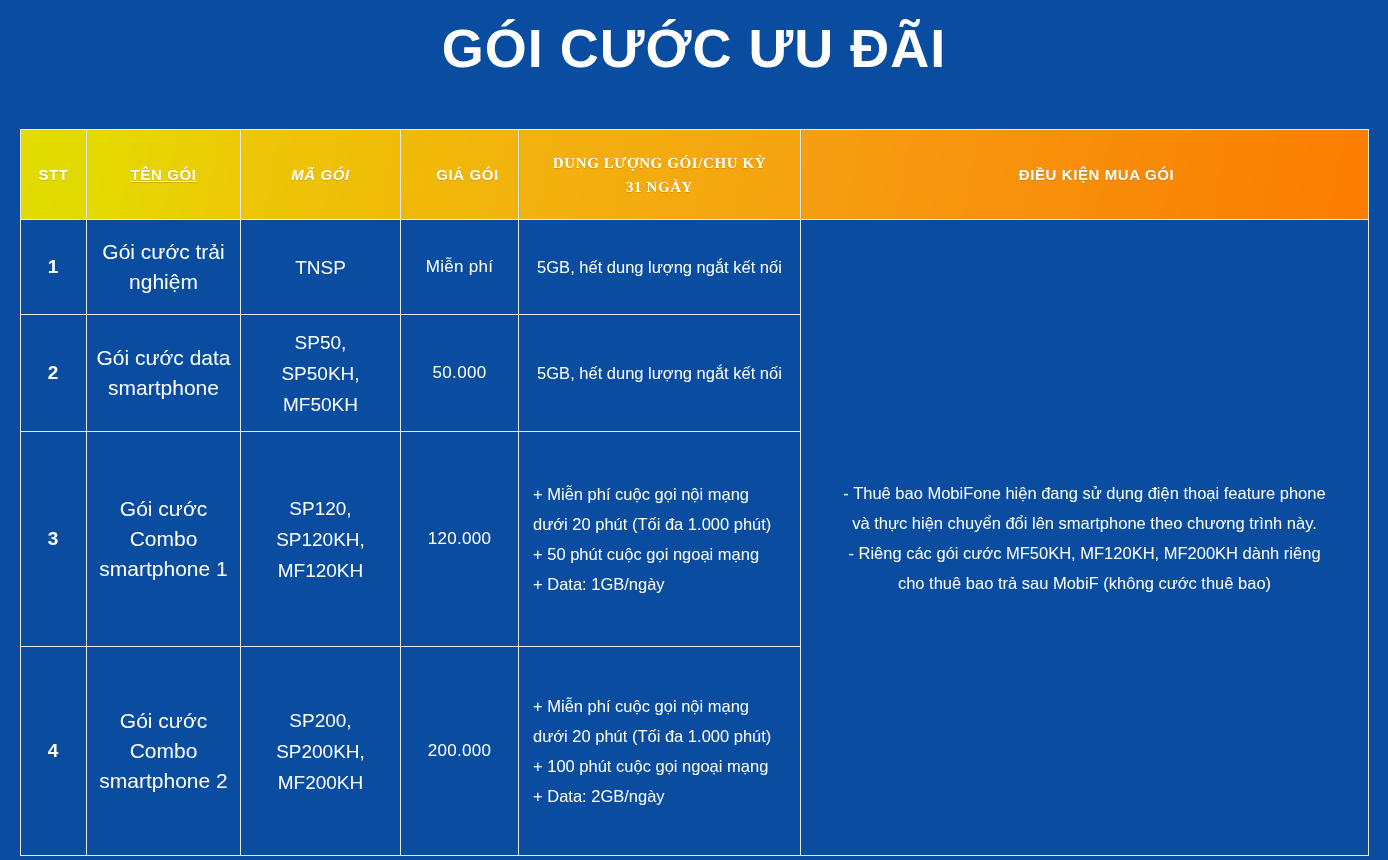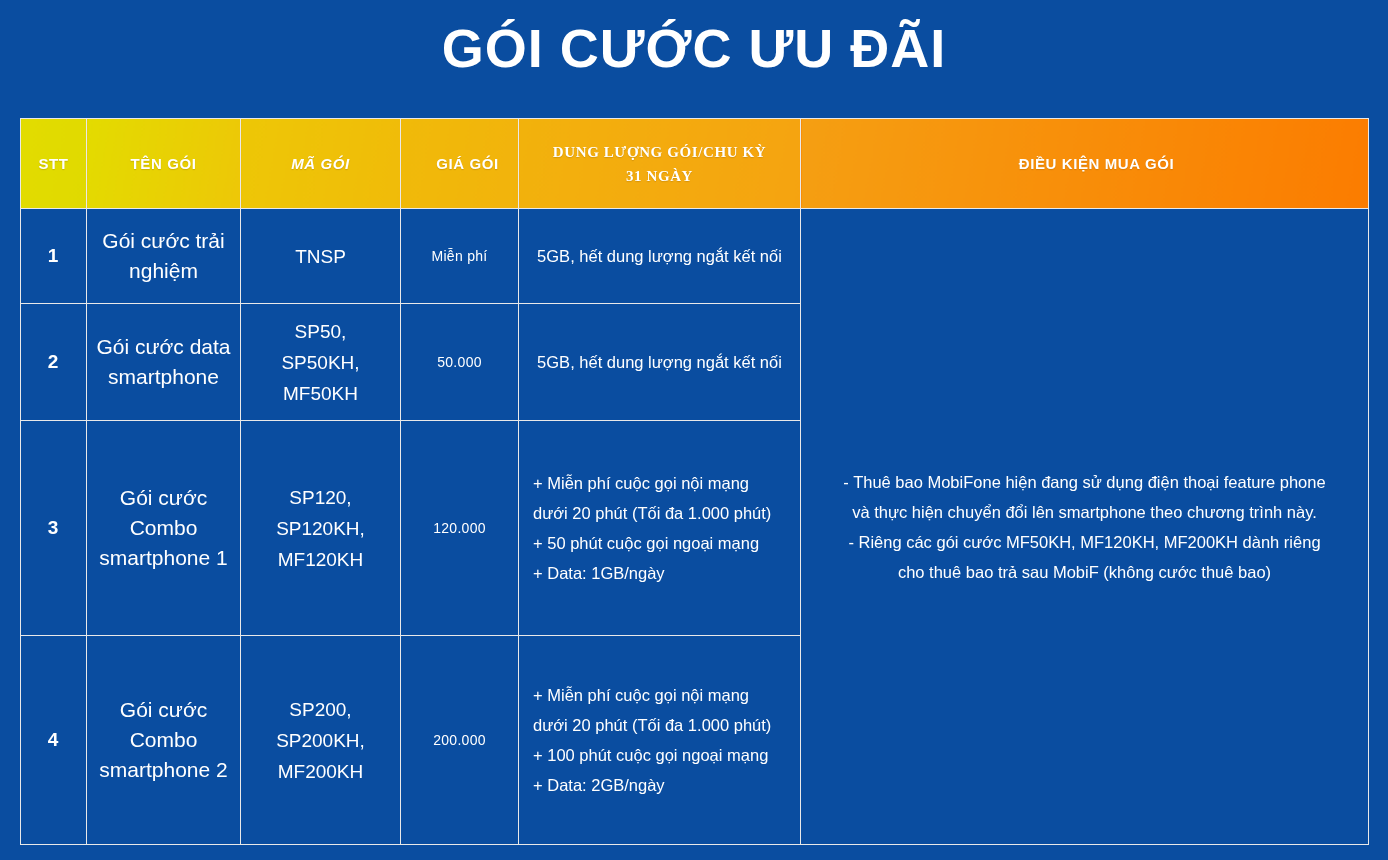--- a/index.html
+++ b/index.html
@@ -29,21 +29,21 @@
     font-size: 54px;
     font-weight: bold;
     letter-spacing: 1px;
     line-height: 76px;
     white-space: nowrap;
   }
 
   .table-wrap {
     position: absolute;
     left: 20px;
-    top: 118px;
+    top: 129px;
     width: 1348px;
     height: 726px;
   }
 
   table.pkg-table {
     width: 1348px;
     height: 726px;
     border-collapse: collapse;
     table-layout: fixed;
   }
@@ -61,21 +61,21 @@
     height: 90px;
     font-size: 15px;
     font-weight: bold;
     letter-spacing: 0.6px;
     line-height: 24px;
     border-color: #F3F3F3;
     text-shadow: 0 1px 1px rgba(120,80,0,.25);
   }
 
   th.h-stt      { background: linear-gradient(100deg,#E2DC00 0%, #E0D900 100%); }
-  th.h-ten      { background: linear-gradient(100deg,#E3DB00 0%, #EDC707 100%); }
+  th.h-ten      { background: linear-gradient(100deg,#E3DB00 0%, #EDC707 100%); text-decoration: underline; }
   th.h-ma       { background: linear-gradient(100deg,#EDC706 0%, #F0BB09 100%); font-style: italic; }
   th.h-gia      { background: linear-gradient(100deg,#F0BA09 0%, #F2B30C 100%); padding-left: 16px; }
   th.h-dungluong{ background: linear-gradient(100deg,#F2B20C 0%, #F5A310 100%); font-family: Liberation Serif, serif; }
   th.h-dieukien { background: linear-gradient(100deg,#F59F12 0%, #FB7C00 100%); padding-left: 24px; }
 
   
   tbody td { background: #0A4DA0; }
 
   td.c-stt {
     font-size: 19px;
@@ -86,21 +86,21 @@
     font-size: 21px;
     line-height: 30px;
     padding: 4px 8px;
   }
   td.c-ma {
     font-size: 19px;
     line-height: 31px;
     padding: 4px 22px;
   }
   td.c-gia {
-    font-size: 14px;
+    font-size: 17px;
     letter-spacing: 0.3px;
     padding: 4px 4px;
   }
   td.c-dungluong {
     font-size: 16.5px;
     line-height: 30px;
     padding: 6px 14px;
     margin-top: 19px;
   }
   td.c-dungluong.center { text-align: center; }

